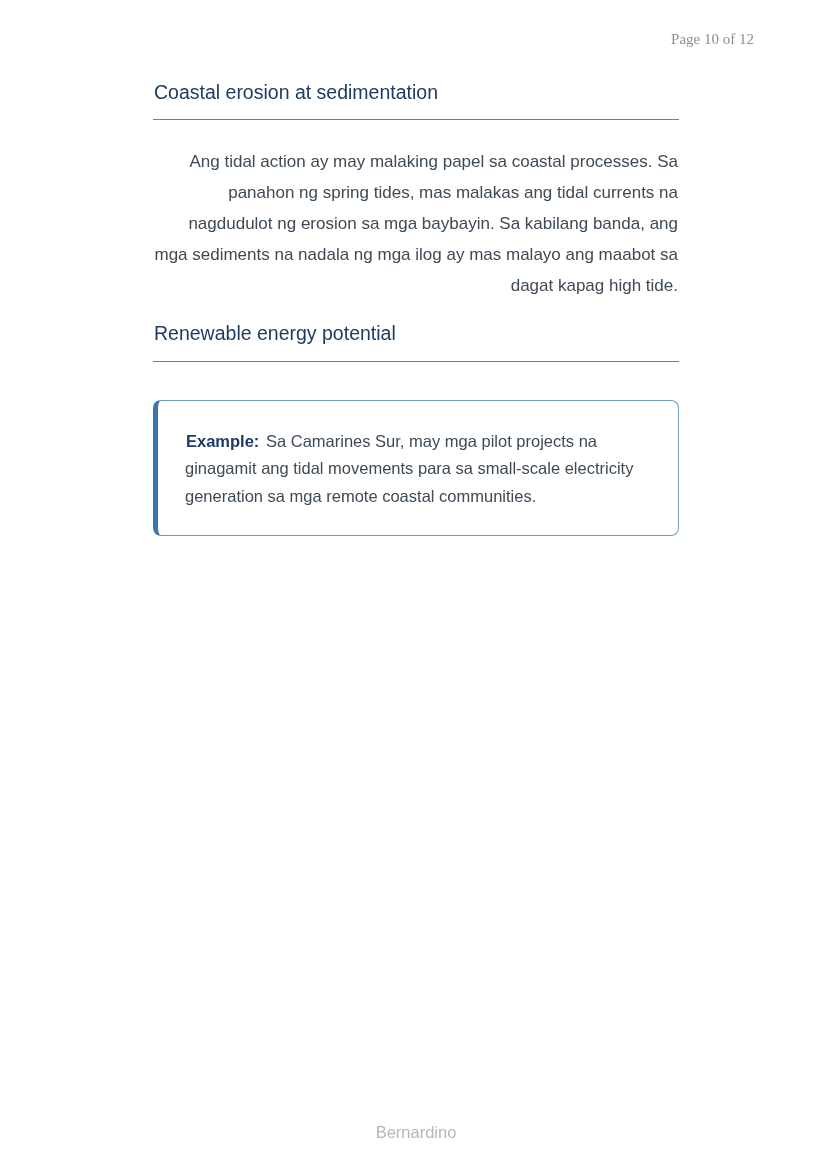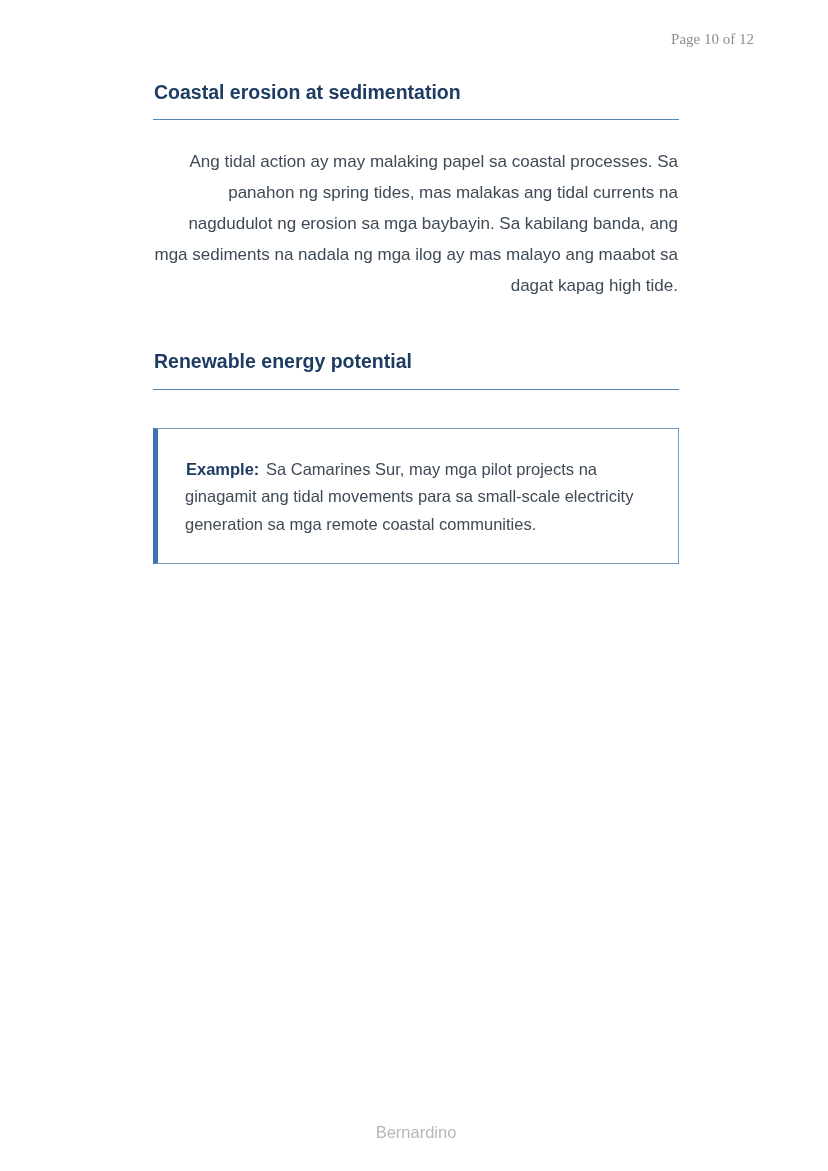--- a/index.html
+++ b/index.html
@@ -21,39 +21,39 @@
     color: #8a8d94;
   }
   .content {
     position: absolute;
     left: 150px;
     top: 78px;
     width: 528px;
   }
   .section-heading {
     font-size: 19.5px;
-    font-weight: bold;
+    font-weight: normal;
     color: #1e3c63;
     padding-bottom: 16px;
     border-bottom: 1.5px solid #5684ae;
     line-height: 1.1;
   }
-  .section-heading.second { margin-top: 48px; }
+  .section-heading.second { margin-top: 20px; }
   .body-paragraph {
     margin-top: 25px;
     font-size: 17px;
     line-height: 31px;
     color: #3e4a56;
     text-align: right;
   }
   .example-box {
     margin-top: 38px;
     border: 1.5px solid #6f9cc2;
     border-left: 5px solid #3a76ad;
-    border-radius: 0;
+    border-radius: 8px;
     padding: 26px 28px 24px 26px;
     background: #ffffff;
   }
   .example-text {
     font-size: 16.5px;
     line-height: 27.5px;
     color: #3e4a56;
   }
   .example-label {
     font-weight: bold;

